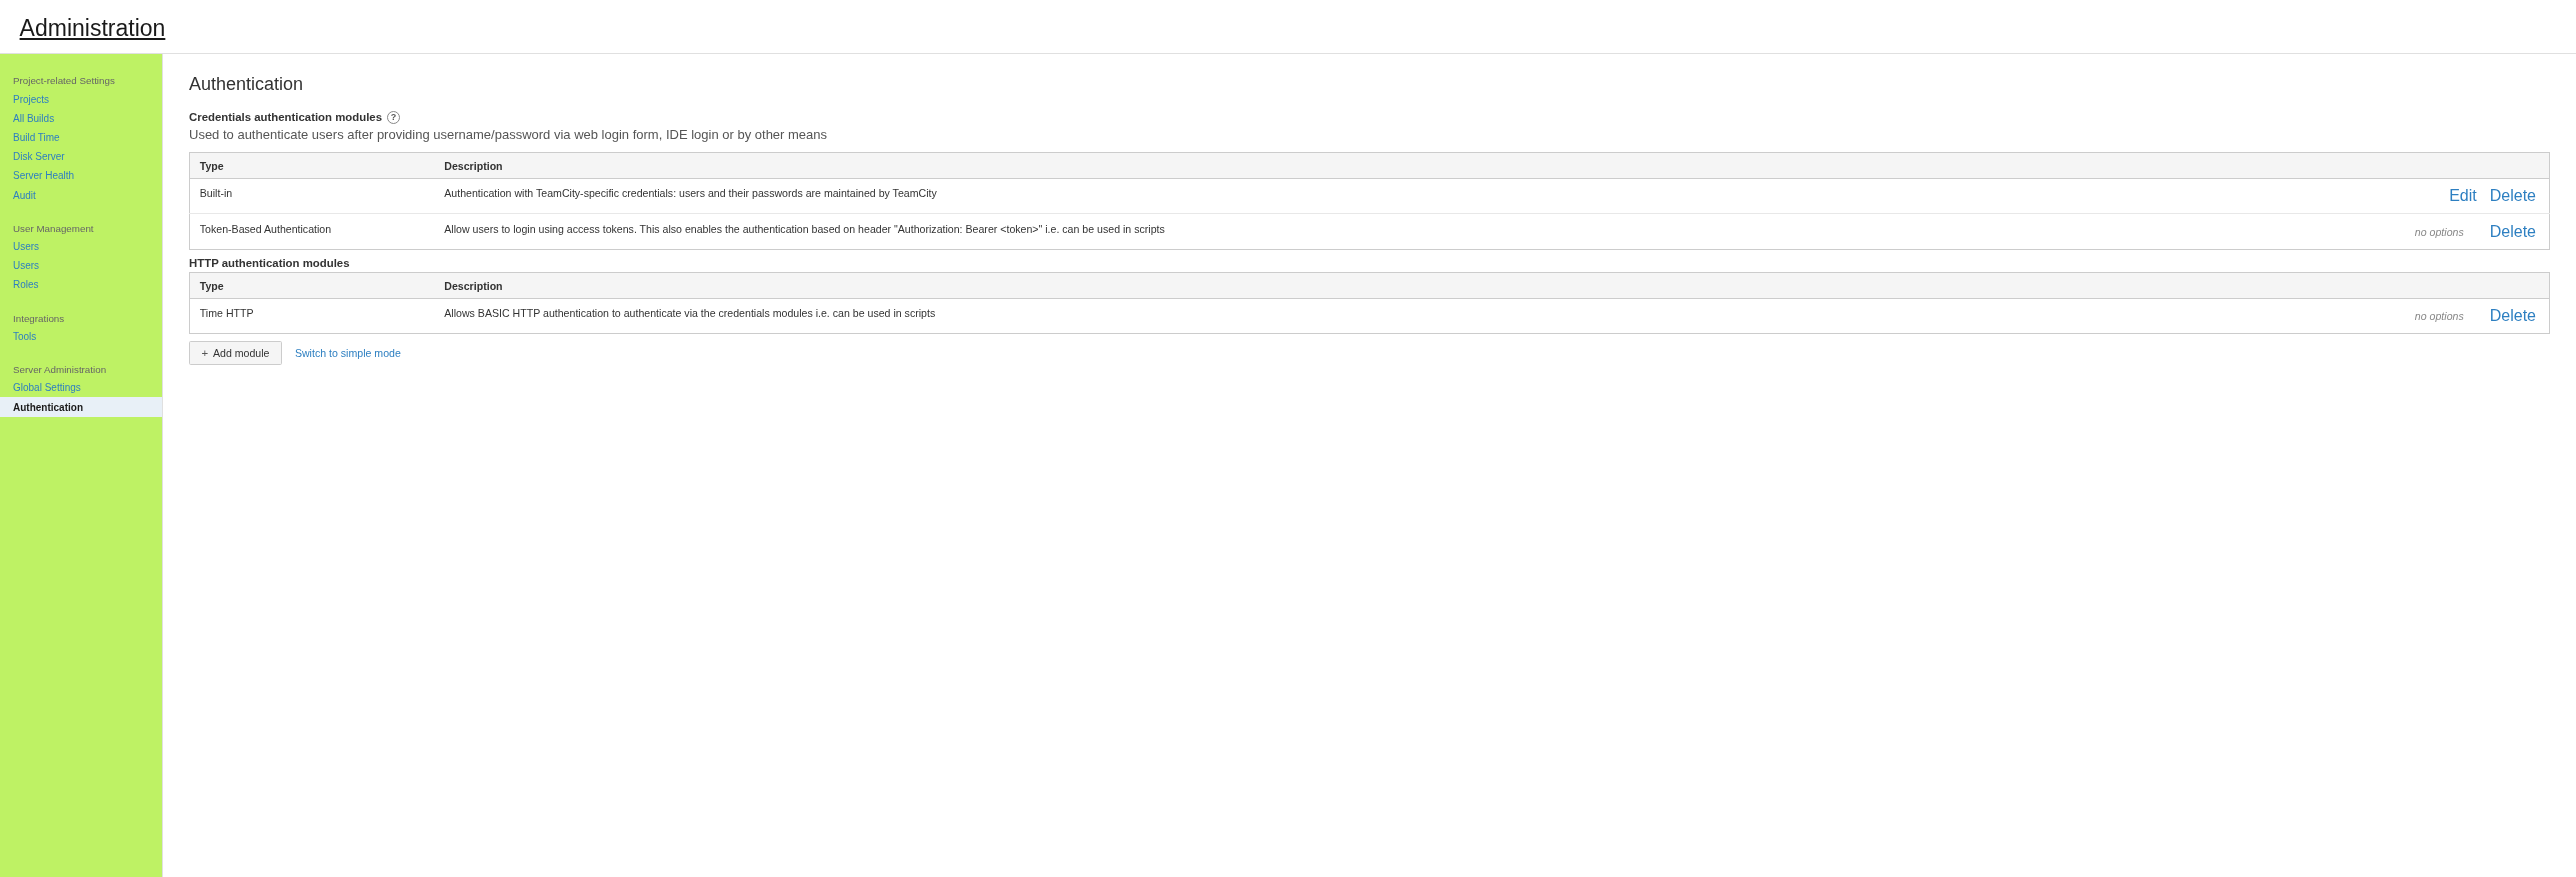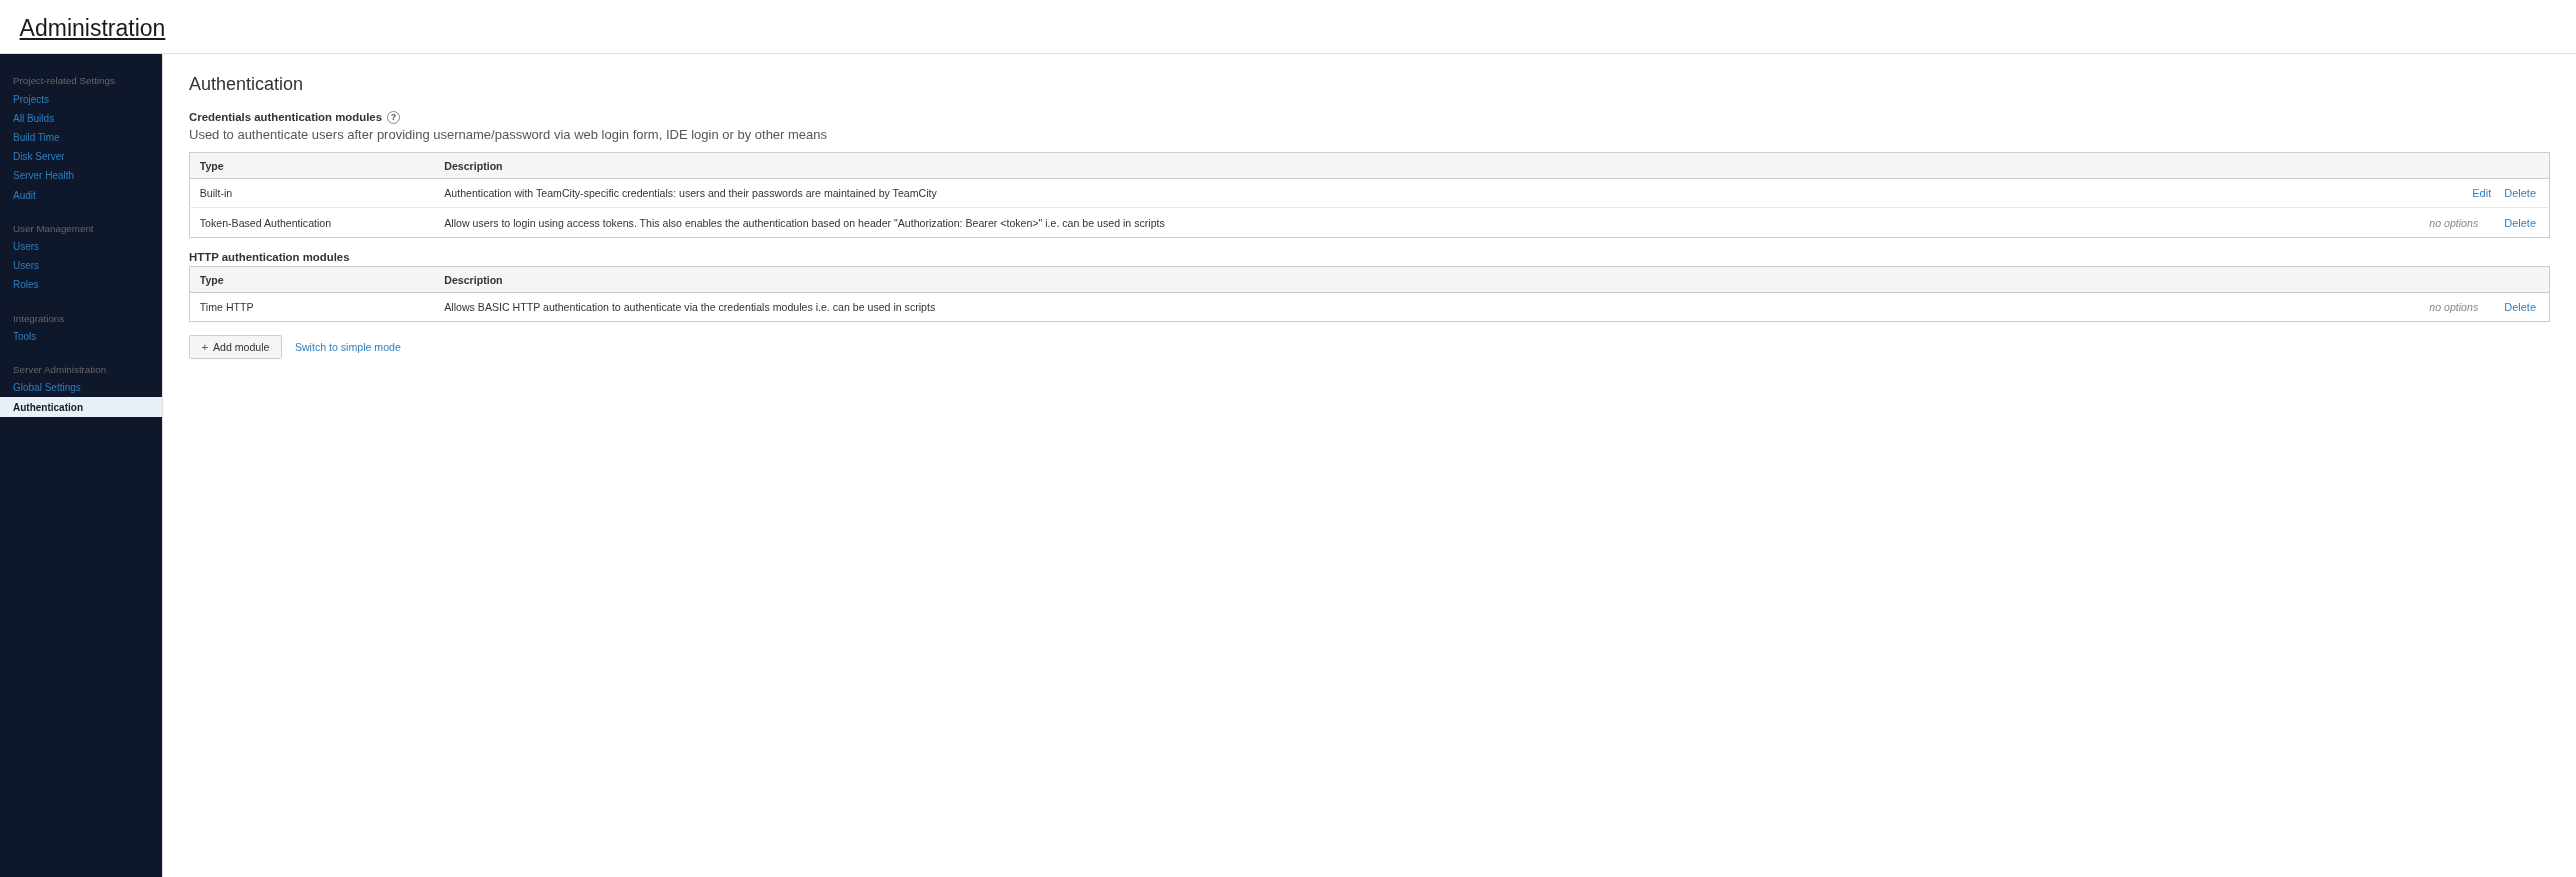--- a/index.html
+++ b/index.html
@@ -1,37 +1,37 @@
 <!DOCTYPE html>
 <html style="font-size:13px"><head>
   <meta charset="utf-8">
   <style>
     * { box-sizing: border-box; margin: 0; padding: 0; }
     body { font-family: -apple-system, BlinkMacSystemFont, 'Segoe UI', Arial, sans-serif; font-size: 11.4px; color: #333; background: #fff; display: flex; flex-direction: column; height: 100vh; }
     .page-header { padding: 14.7px 19.6px 11.4px 19.6px; border-bottom: 0.8px solid #e0e0e0; }
     .page-header h1 { font-size: 23px; font-weight: 400; color: #1a1a1a; text-decoration: underline; }
     .main-layout { display: flex; flex: 1; overflow: hidden; }
-    .sidebar { width: 163px; min-width: 163px; border-right: 0.8px solid #e0e0e0; padding: 13px 0; overflow-y: auto; background: #0f172a; }
+    .sidebar { width: 163px; min-width: 163px; border-right: 0.8px solid #e0e0e0; padding: 13px 0; overflow-y: auto; background: #bef264; }
     .sidebar-section-label { font-size: 9.8px; color: #666; padding: 8.2px 13px 3.3px 13px; font-weight: 400; }
     .sidebar-item { display: block; padding: 4.1px 13px; font-size: 10px; color: #2d7fc1; cursor: pointer; text-decoration: none; }
     .sidebar-item.active { color: #1a1a1a; font-weight: 700; background: #e8f0f7; }
     .sidebar-divider { height: 9.8px; }
     .content { flex: 1; padding: 19.6px 26px; overflow-y: auto; }
     .content h2 { font-size: 18px; font-weight: 400; margin-bottom: 16.3px; }
     .section-title { font-size: 11.4px; font-weight: 700; margin-bottom: 3.3px; display: flex; align-items: center; gap: 4.9px; }
     .section-desc { font-size: 13px; color: #555; margin-bottom: 9.8px; }
     .help-icon { display: inline-flex; align-items: center; justify-content: center; width: 13px; height: 13px; border: 0.8px solid #888; border-radius: 50%; font-size: 9px; color: #555; cursor: pointer; }
-    .auth-table { width: 100%; border: 0.8px solid #ccc; border-collapse: collapse; margin-bottom: 13px; }
+    .auth-table { width: 100%; border: 0.8px solid #ccc; border-collapse: collapse; margin-bottom: 7px; }
     .auth-table th { background: #f5f5f5; border-bottom: 0.8px solid #ccc; padding: 6.5px 9.8px; text-align: left; font-weight: 600; font-size: 10.6px; color: #333; }
     .auth-table td { padding: 8.2px 9.8px; font-size: 10.6px; color: #333; border-bottom: 0.8px solid #e8e8e8; vertical-align: top; }
     .auth-table tr:last-child td { border-bottom: none; }
     .auth-table .col-type { width: 245px; }
     .auth-table .col-desc { }
     .auth-table .col-action { white-space: nowrap; text-align: right; padding-right: 13px; }
-    .link-action { color: #2d7fc1; cursor: pointer; text-decoration: none; font-size: 11px; }
+    .link-action { color: #2d7fc1; cursor: pointer; text-decoration: none; font-size: 16px; }
     .no-options { color: #888; font-style: italic; font-size: 10.6px; margin-right: 13px; }
     .action-row { display: flex; align-items: center; gap: 13px; margin-top: 6.5px; }
     .btn-add { display: inline-flex; align-items: center; gap: 4.9px; border: 0.8px solid #ccc; background: #f5f5f5; padding: 4.9px 11.4px; font-size: 10.6px; cursor: pointer; border-radius: 1.6px; color: #333; }
     .btn-add .plus { font-size: 11.4px; color: #555; }
     .switch-link { color: #2d7fc1; font-size: 10.6px; cursor: pointer; text-decoration: none; }
     .action-cell { display: flex; align-items: center; justify-content: flex-end; gap: 13px; }
   </style>
 </head>
 <body>
 

